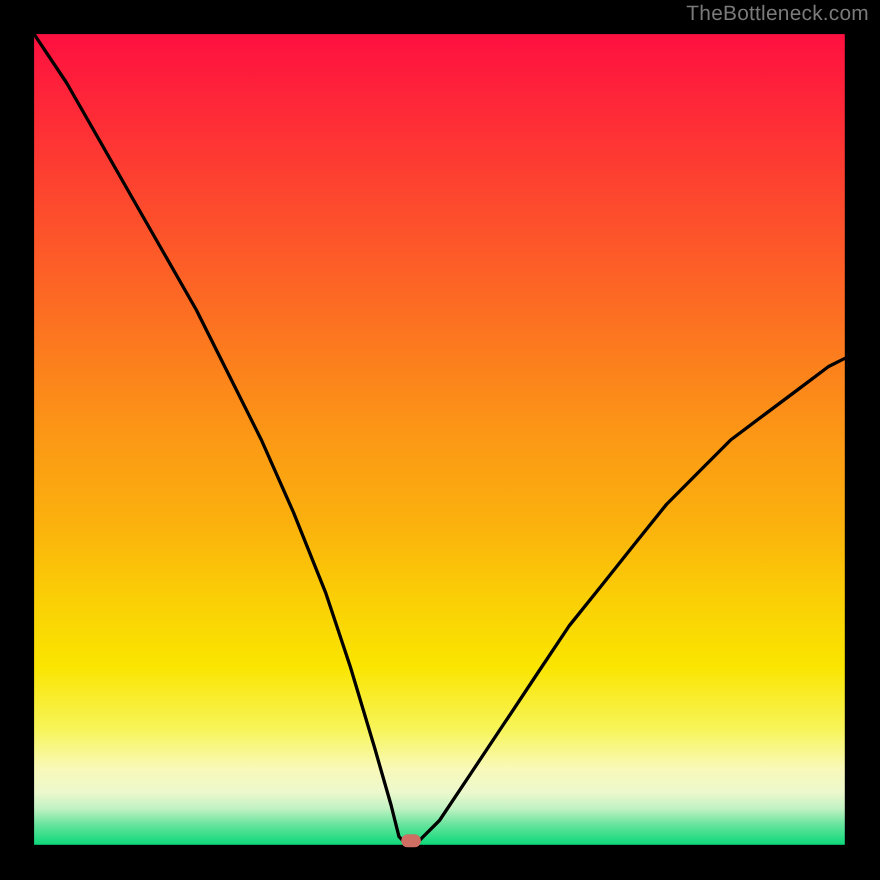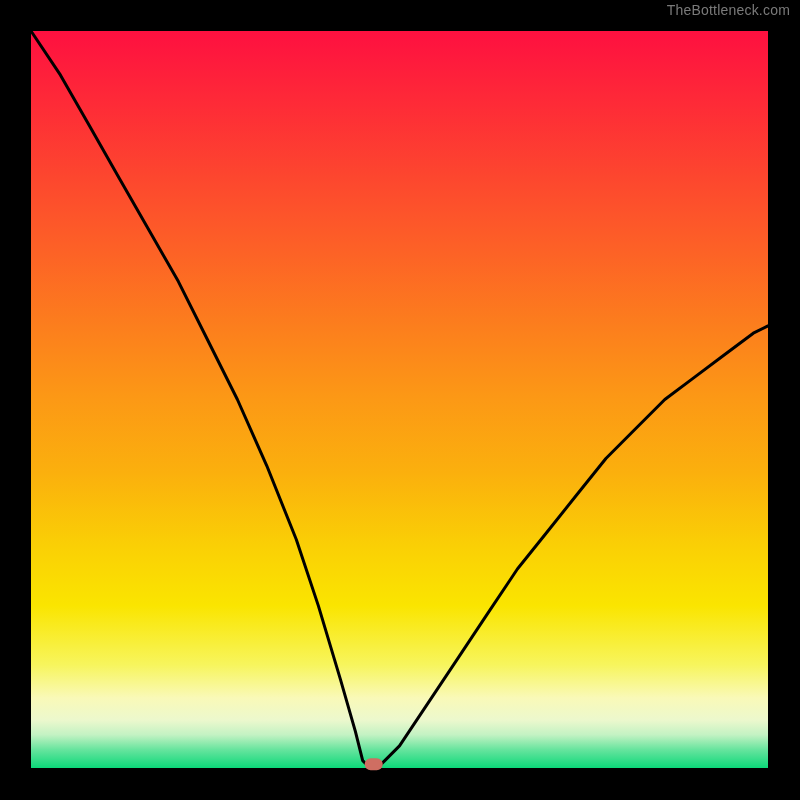--- a/index.html
+++ b/index.html
@@ -15,21 +15,21 @@
     position: relative;
     width: 800px;
     height: 800px;
     background: #000;
   }
   .watermark {
     position: absolute;
     top: 2px;
     right: 10px;
     color: #7a7a7a;
-    font-size: 14px;
+    font-size: 19px;
     font-weight: 500;
     letter-spacing: 0.2px;
   }
   svg {
     display: block;
   }
 </style>
 </head>
 <body>
 <div class="frame">

